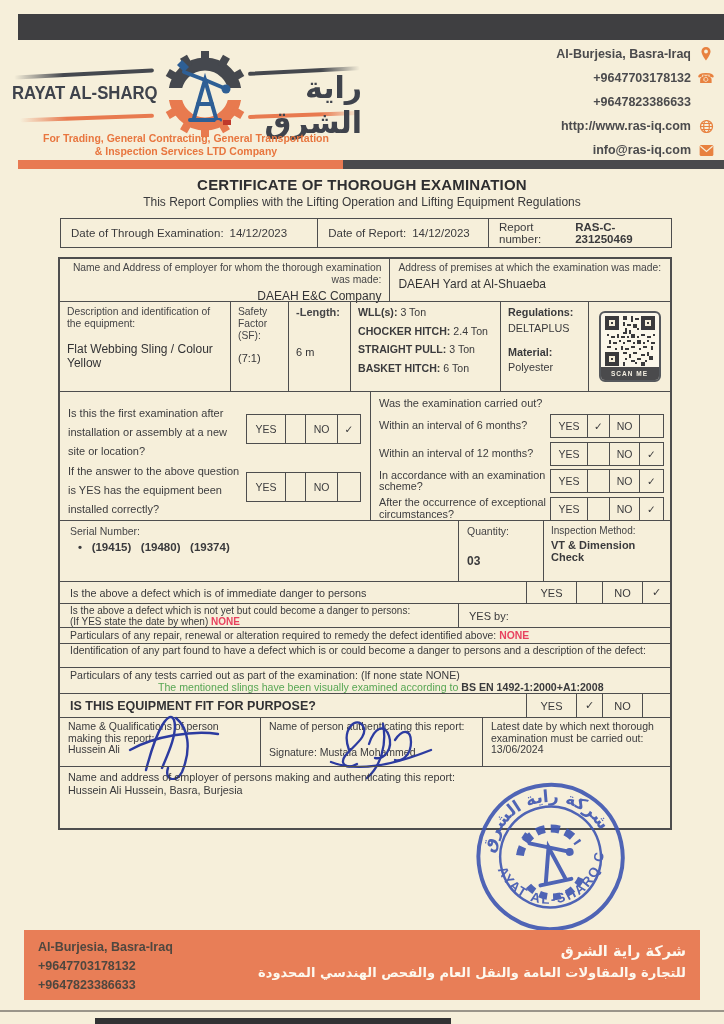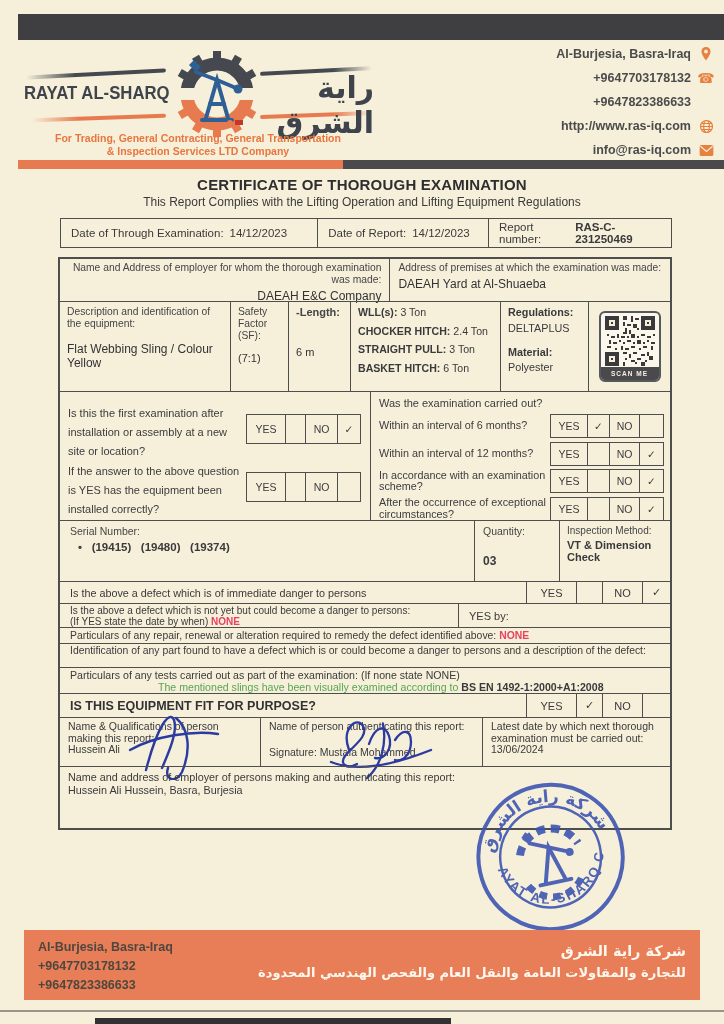--- a/index.html
+++ b/index.html
@@ -6,21 +6,21 @@
   html,body { background:#d8d3c4; }
   .page {
     position:relative; width:724px; height:1024px; margin:0 auto;
     background:#f6efda; overflow:hidden;
     font-family:"Liberation Sans", sans-serif; color:#3a3a3c;
   }
   .ar { font-family:"DejaVu Sans", sans-serif; direction:rtl; }
 
   
   .topbar { position:absolute; left:18px; top:14px; right:0; height:26px; background:#3f3f41; }
-  .logo-block { position:absolute; left:22px; top:42px; width:352px; height:120px; }
+  .logo-block { position:absolute; left:10px; top:42px; width:352px; height:120px; }
   .swoosh { position:absolute; height:3.5px; border-radius:2px; }
   .sw-dark-l  { top:30px; left:4px;   width:140px; background:linear-gradient(90deg, rgba(69,72,78,0) 0%, #45484e 35%, #45484e 100%); transform:rotate(-3deg); }
   .sw-dark-r  { top:27px; left:238px; width:112px; background:linear-gradient(90deg, #45484e 0%, #45484e 65%, rgba(69,72,78,0) 100%); transform:rotate(-3deg); }
   .sw-or-l    { top:74px; left:10px;  width:134px; background:linear-gradient(90deg, rgba(232,122,79,0) 0%, #e87a4f 35%, #e87a4f 100%); transform:rotate(-2deg); }
   .sw-or-r    { top:71px; left:238px; width:112px; background:linear-gradient(90deg, #e87a4f 0%, #e87a4f 65%, rgba(232,122,79,0) 100%); transform:rotate(-2deg); }
   .brand-en { position:absolute; left:2px; top:40px; width:150px; font-size:19px; font-weight:bold;
               color:#3f434c; white-space:nowrap; transform:scaleX(.88); transform-origin:left center; }
   .emblem { position:absolute; left:150px; top:0; }
   .brand-ar { position:absolute; left:248px; top:28px; font-size:30px; font-weight:bold; color:#3f434c; }
   .tagline { position:absolute; left:0; top:90px; width:100%; text-align:center;
@@ -83,21 +83,21 @@
   .ynL { position:absolute; grid-template-columns:38px 20px 32px 23px; height:30px; }
   .exhead { font-size:11px; color:#3c3c3e; margin:2px 0 5px; }
   .exrow { display:flex; align-items:center; margin-bottom:3.5px; }
   .exrow .extxt { flex:1; font-size:10.8px; line-height:11.5px; padding-right:4px; color:#3c3c3e; }
   .ynR { grid-template-columns:36px 22px 30px 24px; height:24px; flex:0 0 112px; }
 
   .rowD { height:61px; }
   .cSerial { flex:1; padding:4px 10px; }
   .serial-val { font-size:11.5px; font-weight:bold; margin-top:4px; padding-left:8px; }
   .cQty { width:85px; padding:4px 8px; }
-  .cMeth { width:111px; padding:4px 7px; }
+  .cMeth { width:127px; padding:4px 7px; }
 
   .rowE { height:22px; }
   .rowE .etxt, .rowJ .jtxt { flex:1; display:flex; align-items:center; padding:0 10px; }
   .flushcell { display:flex; align-items:center; justify-content:center; font-size:11px; }
   .fc1 { width:50px; } .fc2 { width:26px; } .fc3 { width:40px; } .fc4 { width:28px; }
 
   .rowF { height:24px; }
   .rowF .ftxt { flex:1; padding:1px 10px; font-size:10px; line-height:11px; }
   .rowF .fyes { width:212px; display:flex; align-items:center; padding:0 10px; font-size:11px; }
   .rowG { height:16px; padding:1.5px 10px; font-size:10.4px; }

